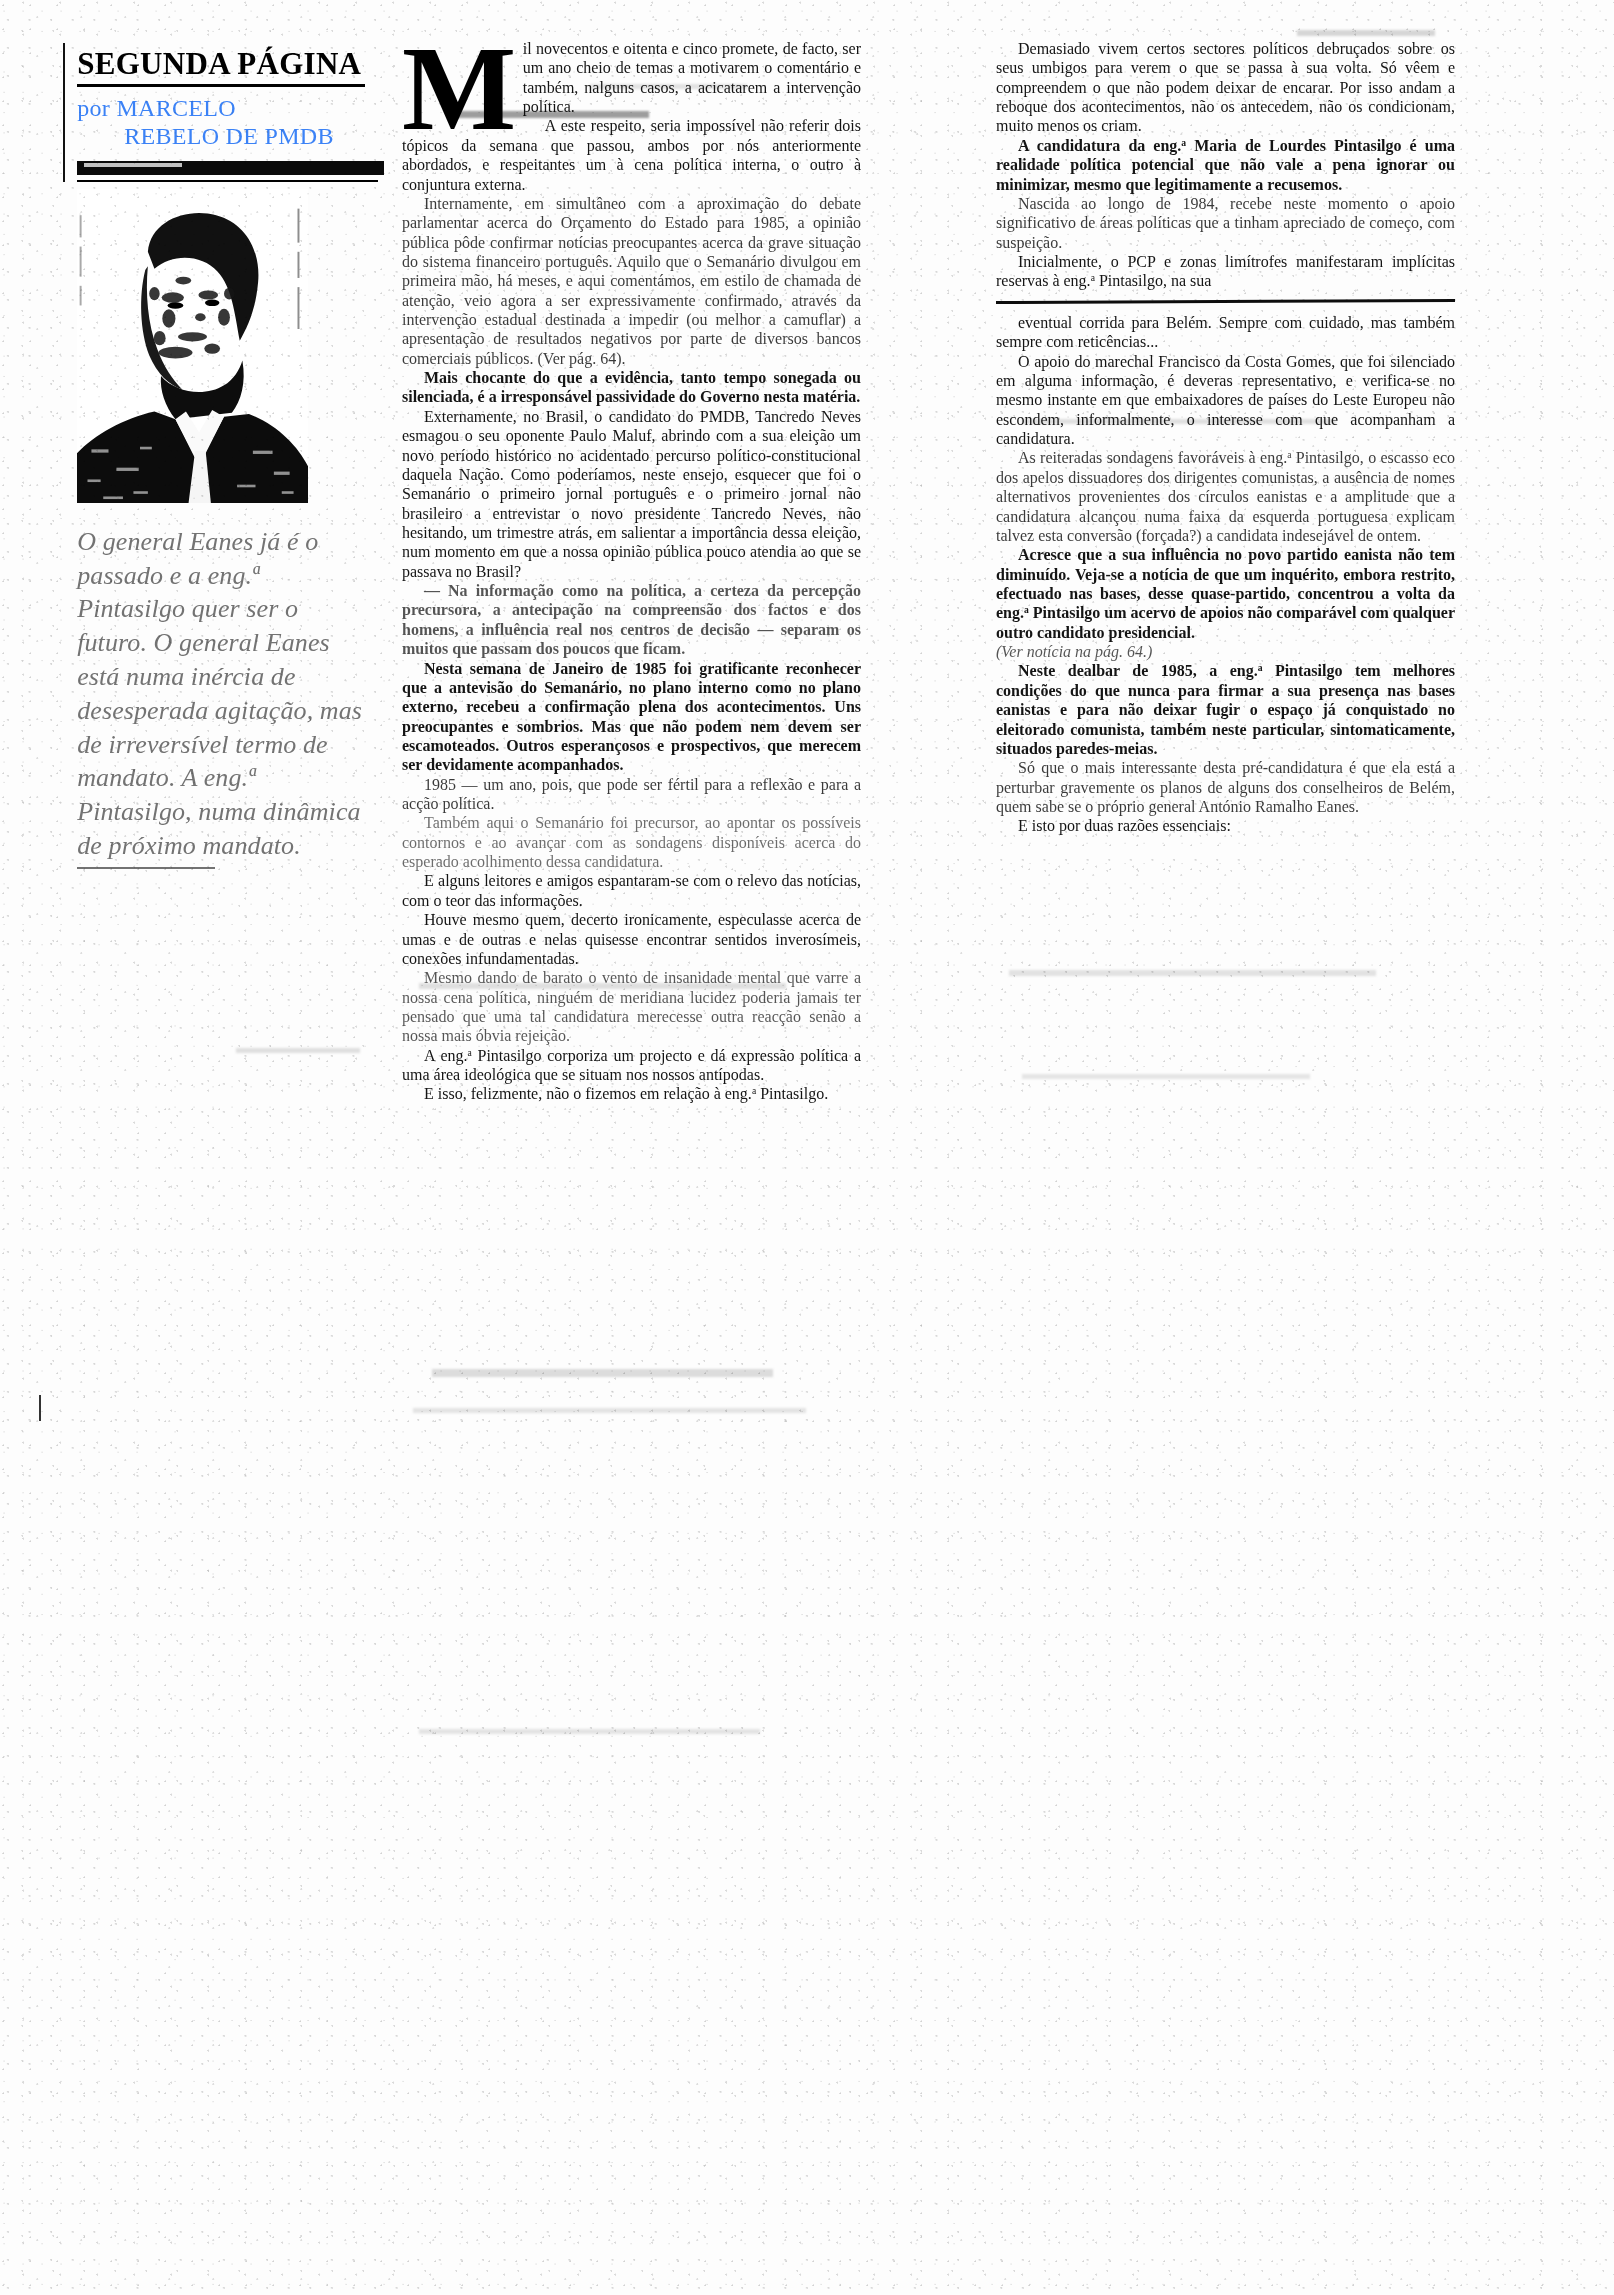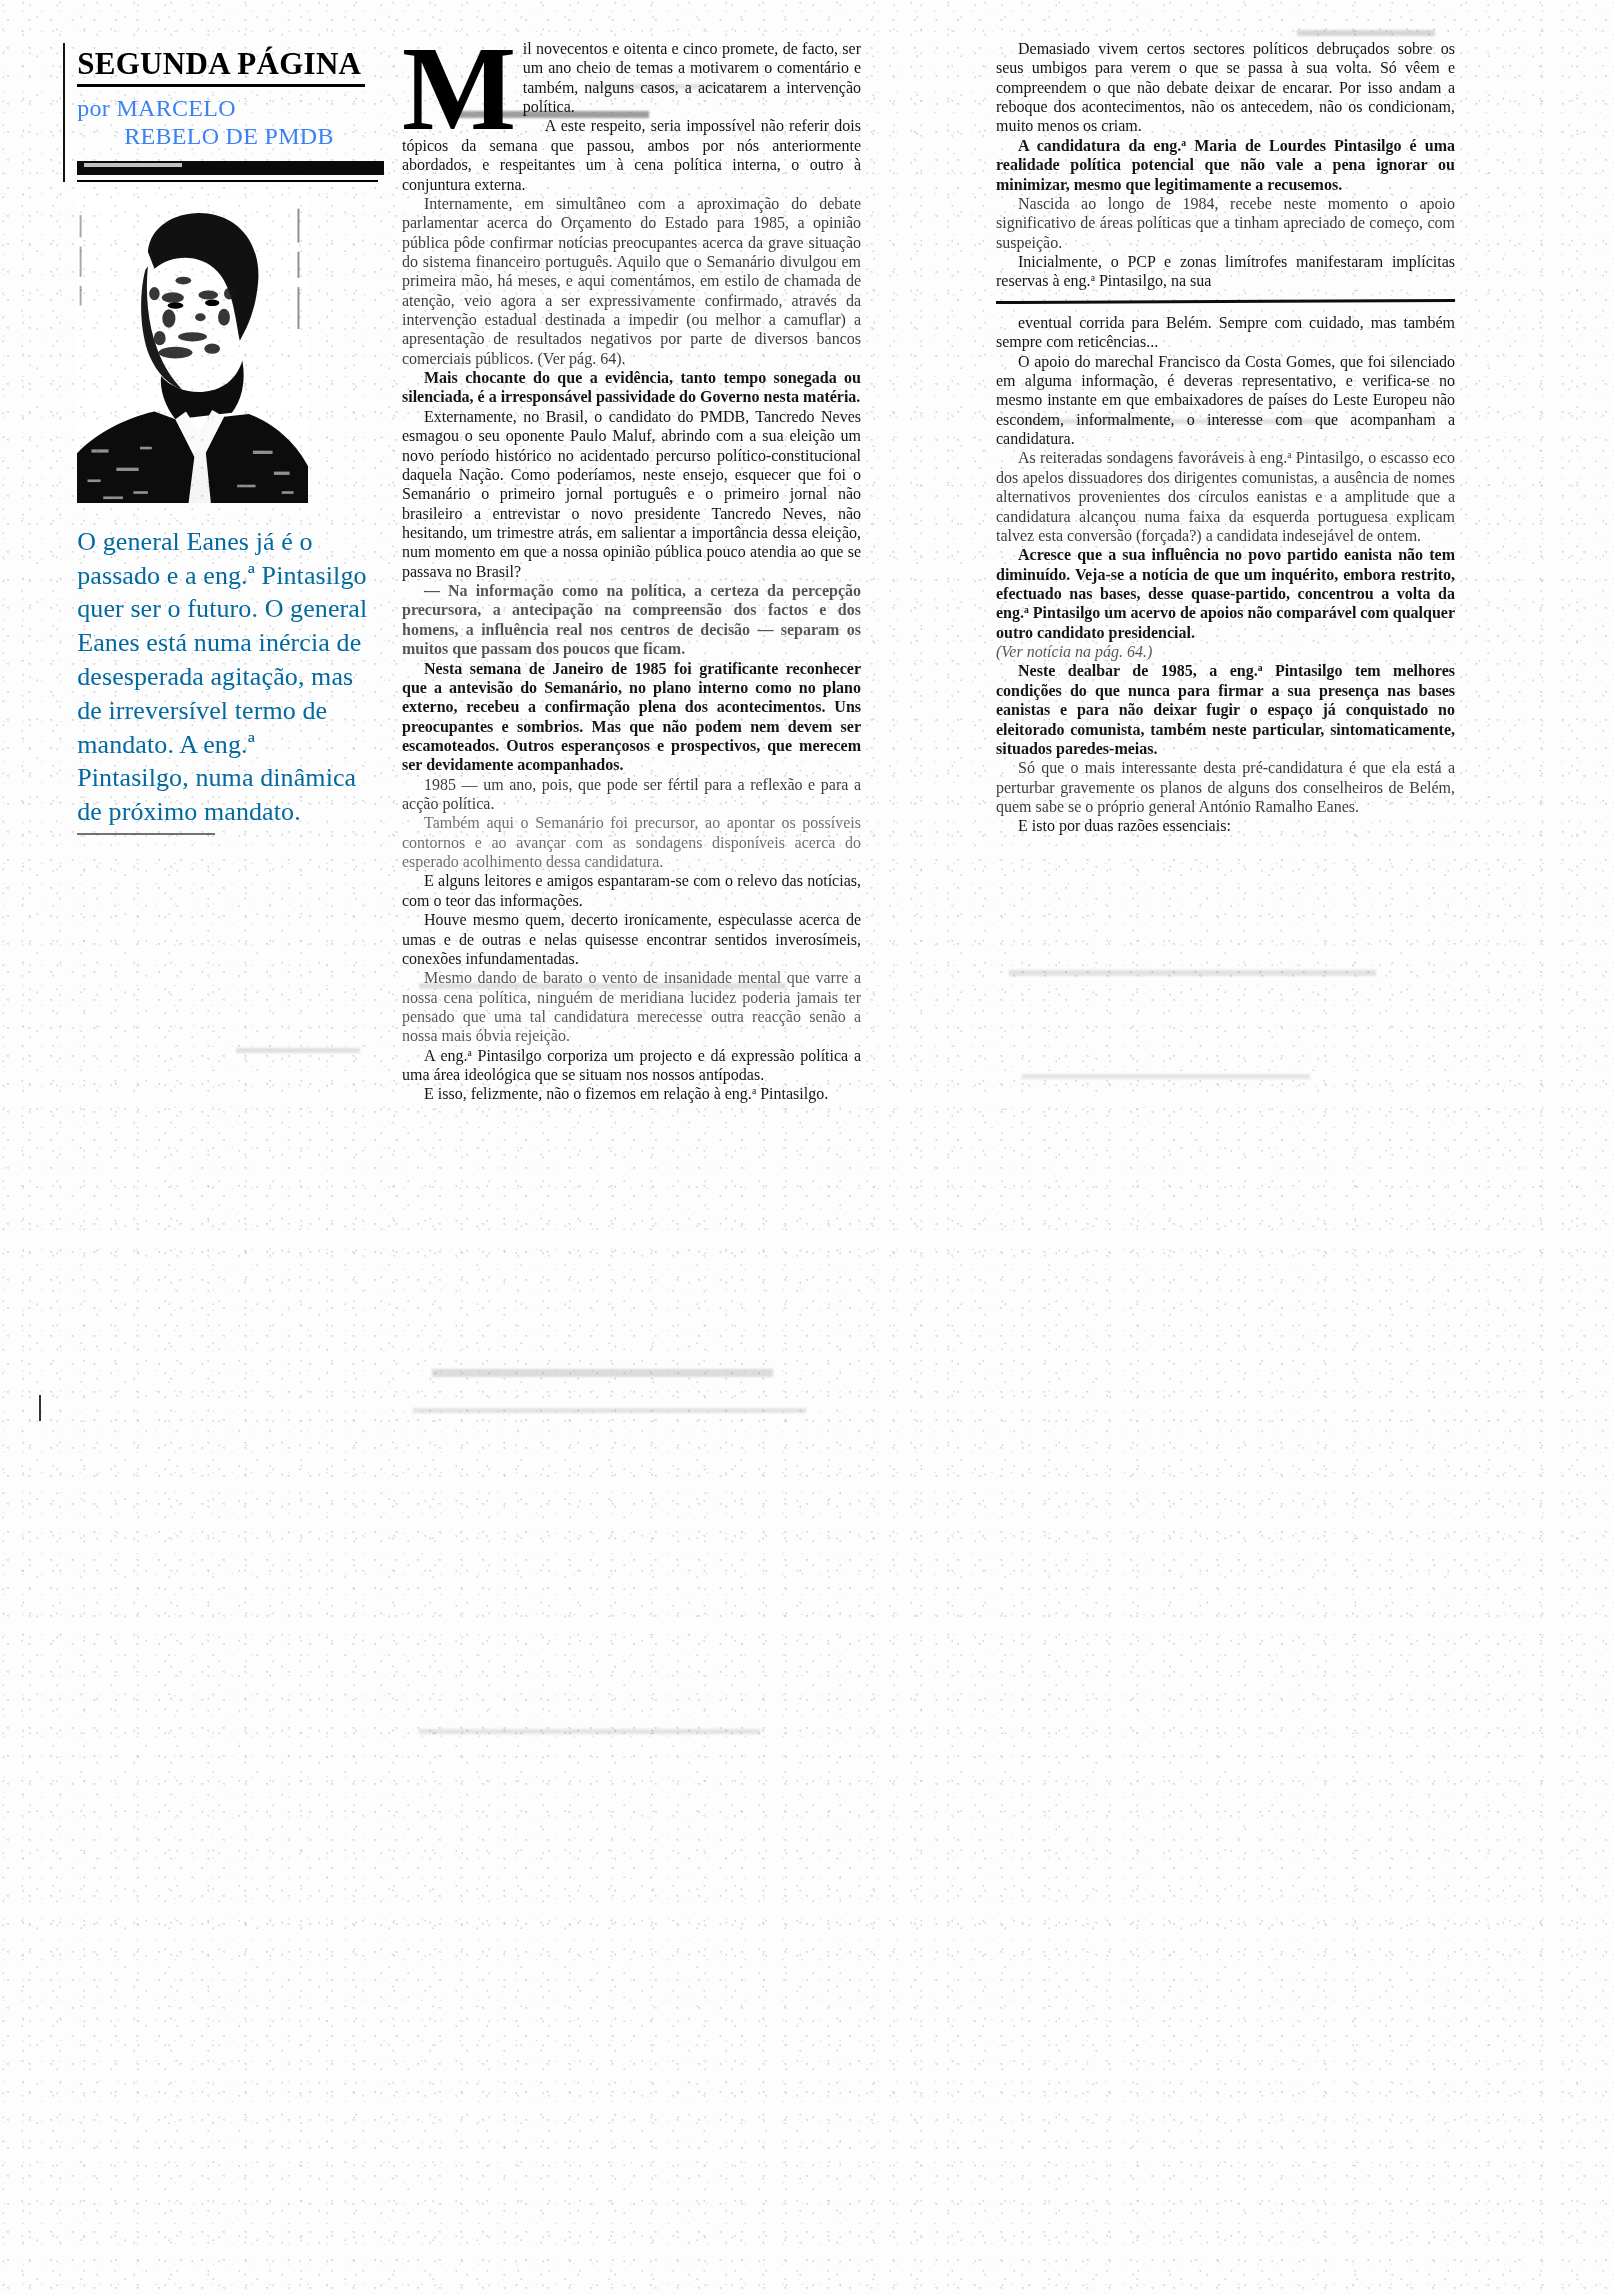--- a/index.html
+++ b/index.html
@@ -130,22 +130,23 @@
     inset: 0;
   }
   .portrait svg { display: block; width: 100%; height: 100%; }
 
   
   .pullquote {
     margin: 22px 0 0 9.2px;
     width: 295px;
     font-size: 26px;
     line-height: 1.30;
-    color: #0369a1;
+    color: #737373;
     letter-spacing: 0.1px;
+    font-style: italic;
   }
   .pq-tail {
     margin: 3.9px 0 0 9.2px;
     width: 138px;
     height: 2.6px;
     background: rgba(0,0,0,.55);
   }
 
   
   .body-col p {
@@ -295,21 +296,21 @@
         <p>E alguns leitores e amigos espantaram-se com o relevo das notícias, com o teor das informações.</p>
         <p>Houve mesmo quem, decerto ironicamente, especulasse acerca de umas e de outras e nelas quisesse encontrar sentidos inverosímeis, conexões infundamentadas.</p>
         <p class="ghost ghost2">Mesmo dando de barato o vento de insanidade mental que varre a nossa cena política, ninguém de meridiana lucidez poderia jamais ter pensado que uma tal candidatura merecesse outra reacção senão a nossa mais óbvia rejeição.</p>
         <p>A eng.<sup>a</sup> Pintasilgo corporiza um projecto e dá expressão política a uma área ideológica que se situam nos nossos antípodas.</p>
         <p>E isso, felizmente, não o fizemos em relação à eng.<sup>a</sup> Pintasilgo.</p>
       </div>
   </div>
 
   <div class="col col-right body-col">
     <div id="right-top">
-        <p>Demasiado vivem certos sectores políticos debruçados sobre os seus umbigos para verem o que se passa à sua volta. Só vêem e compreendem o que não debate deixar de encarar. Por isso andam a reboque dos acontecimentos, não os antecedem, não os condicionam, muito menos os criam.</p>
+        <p>Demasiado vivem certos sectores políticos debruçados sobre os seus umbigos para verem o que se passa à sua volta. Só vêem e compreendem o que não podem deixar de encarar. Por isso andam a reboque dos acontecimentos, não os antecedem, não os condicionam, muito menos os criam.</p>
         <p class="b">A candidatura da eng.<sup>a</sup> Maria de Lourdes Pintasilgo é uma realidade política potencial que não vale a pena ignorar ou minimizar, mesmo que legitimamente a recusemos.</p>
         <p class="ghost">Nascida ao longo de 1984, recebe neste momento o apoio significativo de áreas políticas que a tinham apreciado de começo, com suspeição.</p>
         <p>Inicialmente, o PCP e zonas limítrofes manifestaram implícitas reservas à eng.<sup>a</sup> Pintasilgo, na sua</p>
       </div>
     <div class="col-rule"></div>
     <div id="right-bottom">
         <p>eventual corrida para Belém. Sempre com cuidado, mas também sempre com reticências...</p>
         <p>O apoio do marechal Francisco da Costa Gomes, que foi silenciado em alguma informação, é deveras representativo, e verifica-se no mesmo instante em que embaixadores de países do Leste Europeu não escondem, informalmente, o interesse com que acompanham a candidatura.</p>
         <p class="ghost">As reiteradas sondagens favoráveis à eng.<sup>a</sup> Pintasilgo, o escasso eco dos apelos dissuadores dos dirigentes comunistas, a ausência de nomes alternativos provenientes dos círculos eanistas e a amplitude que a candidatura alcançou numa faixa da esquerda portuguesa explicam talvez esta conversão (forçada?) a candidata indesejável de ontem.</p>
         <p class="b">Acresce que a sua influência no povo partido eanista não tem diminuído. Veja-se a notícia de que um inquérito, embora restrito, efectuado nas bases, desse quase-partido, concentrou a volta da eng.<sup>a</sup> Pintasilgo um acervo de apoios não comparável com qualquer outro candidato presidencial.</p>

